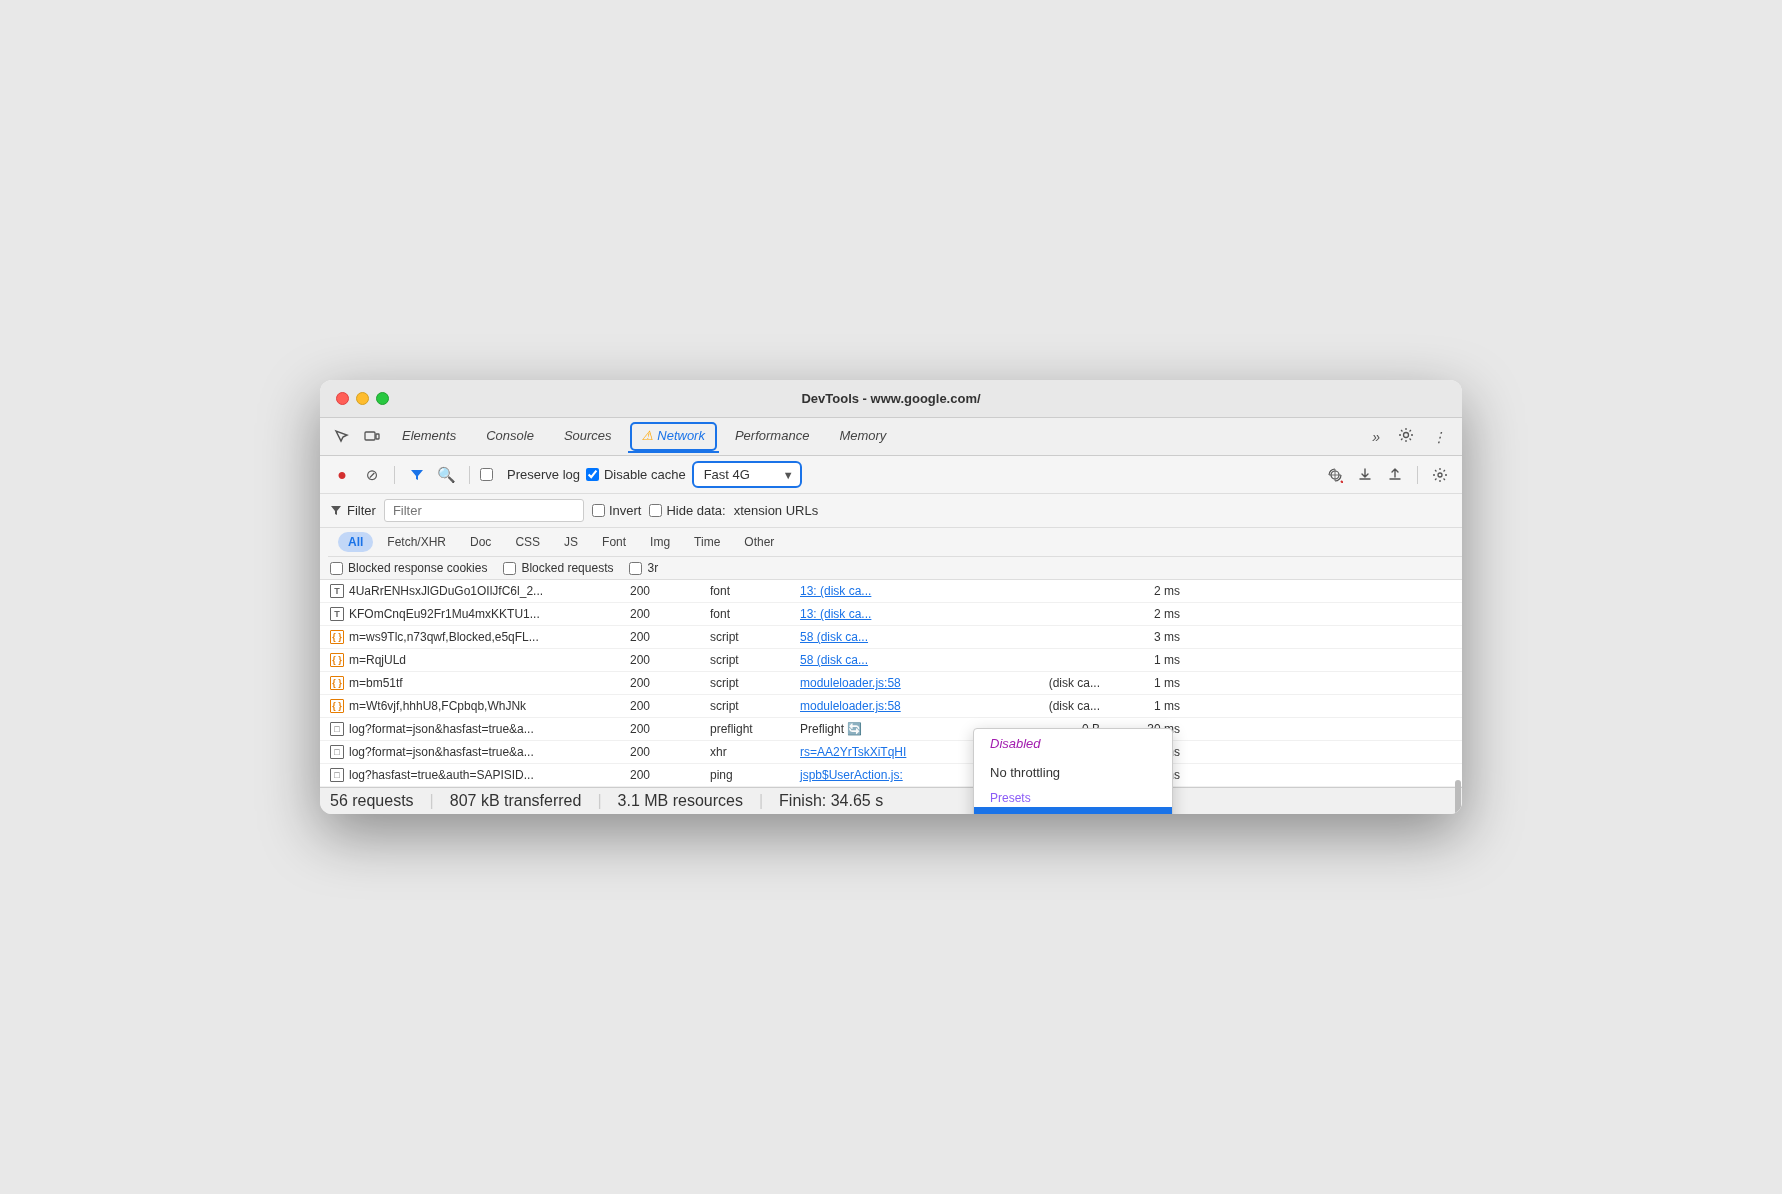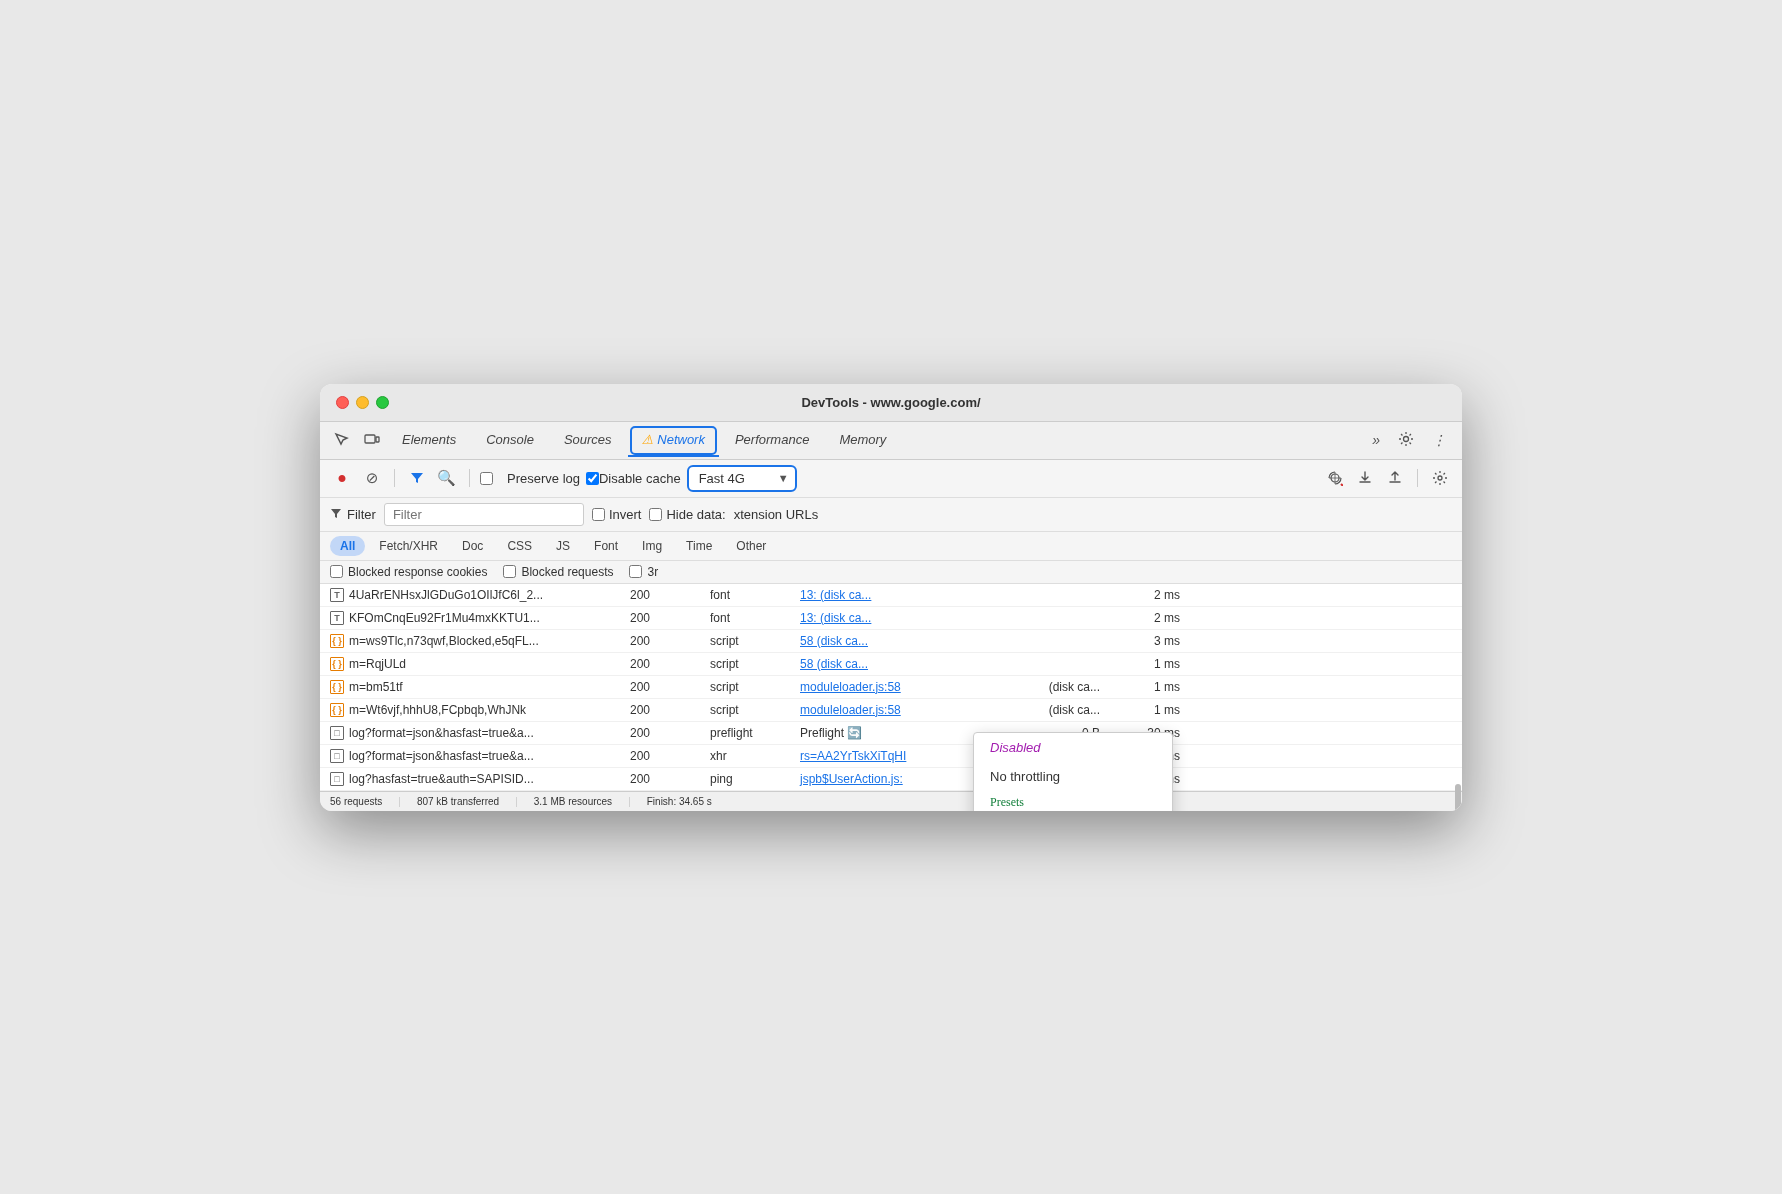--- a/index.html
+++ b/index.html
@@ -128,20 +128,21 @@
       align-items: center;
       gap: 14px;
       color: #333;
       font-size: 13px;
       cursor: pointer;
     }
     .preserve-log input[type=checkbox] { cursor: pointer; }
     .disable-cache {
       display: flex;
       align-items: center;
+      gap: 5px;
       color: #333;
       font-size: 13px;
       cursor: pointer;
     }
     .throttle-select-wrapper {
       position: relative;
     }
     .throttle-select {
       appearance: none;
       background: #fff;
@@ -201,20 +202,21 @@
       cursor: pointer;
     }
     .type-filters {
       background: #f5f5f5;
       display: flex;
       align-items: center;
       padding: 4px 10px;
       gap: 4px;
       border-bottom: 1px solid #ddd;
       flex-wrap: wrap;
+      margin-left: 8px;
     }
     .type-btn {
       padding: 3px 10px;
       border-radius: 12px;
       border: none;
       background: none;
       font-size: 12px;
       cursor: pointer;
       color: #444;
     }
@@ -275,21 +277,21 @@
     .disk-cache { color: #333; font-size: 12px; }
     .size-cell { text-align: right; }
     .time-cell { text-align: right; }
     .status-bar {
       background: #f0f0f0;
       display: flex;
       align-items: center;
       padding: 4px 10px;
       gap: 16px;
       border-top: 1px solid #ccc;
-      font-size: 10px;
+      font-size: 16px;
       color: #333;
     }
     .status-divider {
       color: #ccc;
     }
     .throttle-dropdown {
       position: absolute;
       top: 148px;
       left: 653px;
       width: 200px;
@@ -303,21 +305,21 @@
     .dropdown-item {
       padding: 7px 16px;
       cursor: pointer;
       display: flex;
       align-items: center;
       gap: 8px;
       color: #333;
     }
     .dropdown-item.selected { background: #1a73e8; color: #fff; }
     .dropdown-item.disabled { color: #a21caf; cursor: default; font-style: italic; }
-    .dropdown-item.section-header { color: #15803d; font-size: 12px; cursor: default; padding: 4px 16px 2px; font-family: Liberation Serif, serif; }
+    .dropdown-item.section-header { color: #8b5cf6; font-size: 12px; cursor: default; padding: 4px 16px 2px; }
     .table-container {
       position: relative;
     }
     .icon-square {
       display: inline-flex;
       align-items: center;
       justify-content: center;
       width: 14px;
       height: 14px;
       border: 1px solid currentColor;

